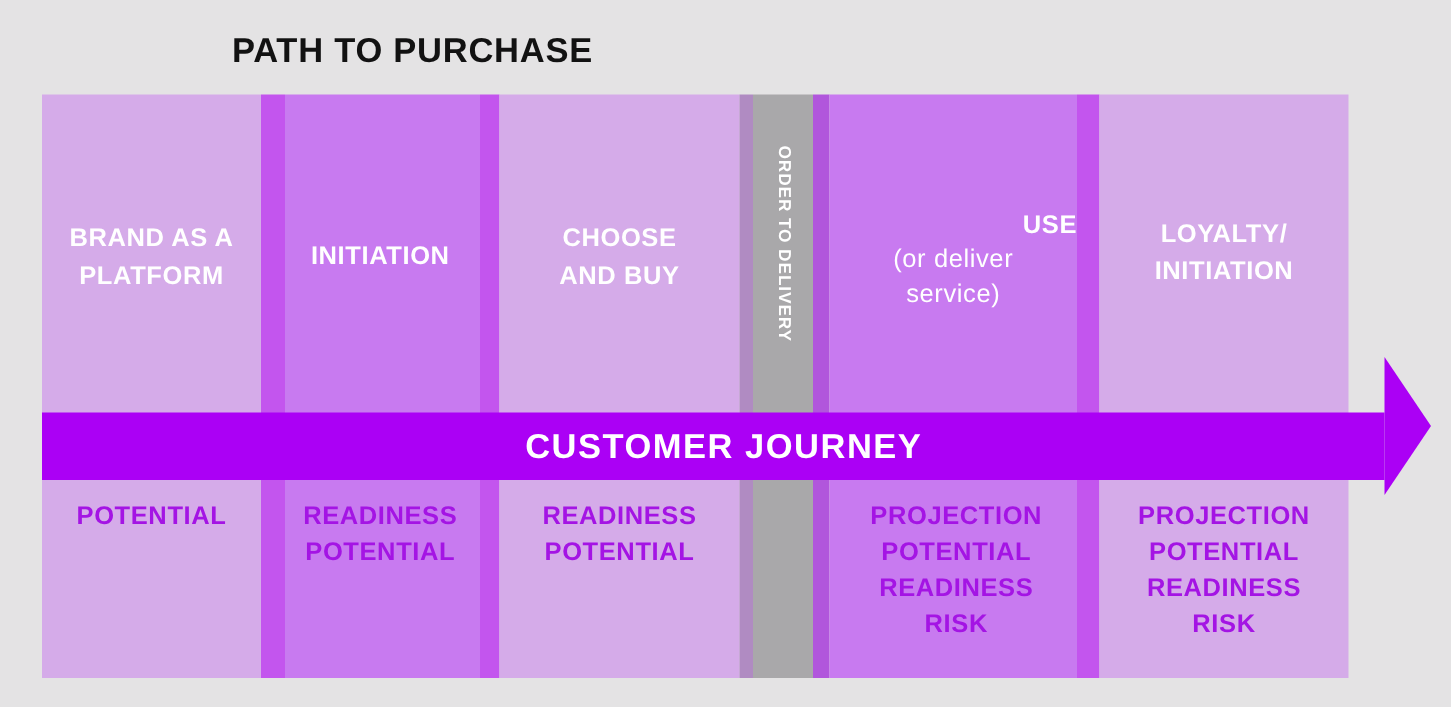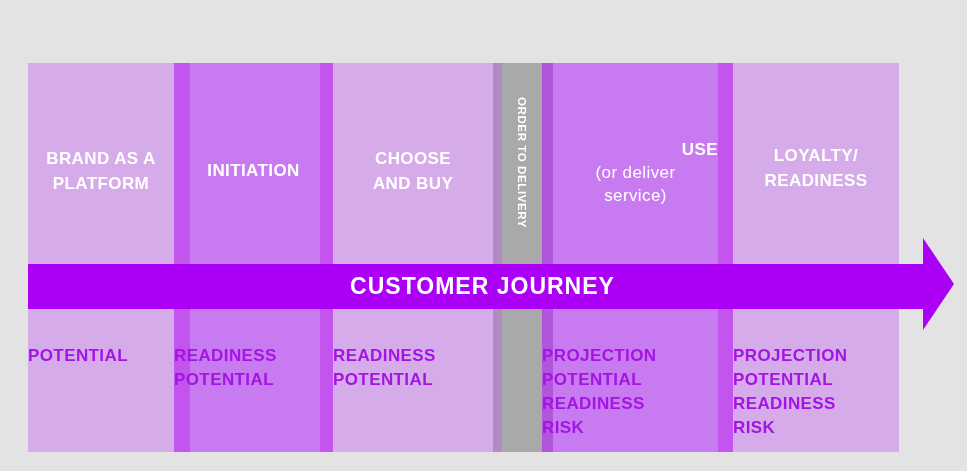--- a/index.html
+++ b/index.html
@@ -35,47 +35,48 @@
   .st-use{left:553px;width:165px;top:138px;line-height:23px;font-weight:400;}
   .st-use .b{font-weight:700;display:block;text-align:right;}
   .st-loyalty{left:733px;width:166px;top:143px;}
   .stage-vert{
     position:absolute;left:502px;width:40px;top:63px;height:198px;
     display:flex;align-items:center;justify-content:center;
     color:#fff;font-weight:700;font-size:11.5px;letter-spacing:.6px;
     writing-mode:vertical-rl;white-space:nowrap;
   }
   .arrow-band{
-    position:absolute;left:28px;top:264px;width:895px;height:45px;background:#ab00f5;
+    position:absolute;left:28px;top:275px;width:895px;height:45px;background:#ab00f5;
     display:flex;align-items:center;justify-content:center;
   }
   .arrow-band span{
     color:#fff;font-weight:800;font-size:23px;letter-spacing:1px;
     padding-left:14px;white-space:nowrap;
   }
   .arrow-head{
     position:absolute;left:923px;top:238px;width:0;height:0;
     border-top:46px solid transparent;border-bottom:46px solid transparent;
     border-left:31px solid #ab00f5;
   }
   .factors{
     position:absolute;top:332px;color:#a414e4;font-weight:700;font-size:17px;
-    line-height:24px;letter-spacing:.4px;text-align:left;white-space:pre-line;margin-top:12px;
+    line-height:24px;letter-spacing:.4px;text-align:center;white-space:pre-line;
   }
   .f-col1{left:28px;width:146px;}
   .f-col2{left:174px;width:159px;}
   .f-col3{left:333px;width:160px;}
   .f-col4{left:542px;width:191px;}
   .f-col5{left:733px;width:166px;}
 </style>
 </head>
 <body>
 
 <div class="canvas">
 
+  <div class="title title-left">PATH TO PURCHASE</div>
 
   <div class="stripe s-col1"></div>
   <div class="stripe s-div1"></div>
   <div class="stripe s-col2"></div>
   <div class="stripe s-div2"></div>
   <div class="stripe s-col3"></div>
   <div class="stripe s-edgeL"></div>
   <div class="stripe s-gray"></div>
   <div class="stripe s-edgeR"></div>
   <div class="stripe s-col4"></div>
@@ -84,21 +85,21 @@
 
   <div class="stage st-initiation">INITIATION</div>
   <div class="stage st-brand">BRAND AS A
 PLATFORM</div>
   <div class="stage st-choose">CHOOSE
 AND BUY</div>
   <div class="stage-vert">ORDER TO DELIVERY</div>
   <div class="stage st-use"><span class="b">USE</span><span>(or deliver
 service)</span></div>
   <div class="stage st-loyalty">LOYALTY/
-READINESS</div>
+INITIATION</div>
 
   <div class="arrow-band">
       <span>CUSTOMER JOURNEY</span>
     </div>
   <div class="arrow-head"></div>
 
   <div class="factors f-col1">POTENTIAL</div>
   <div class="factors f-col2">READINESS
 POTENTIAL</div>
   <div class="factors f-col3">READINESS

